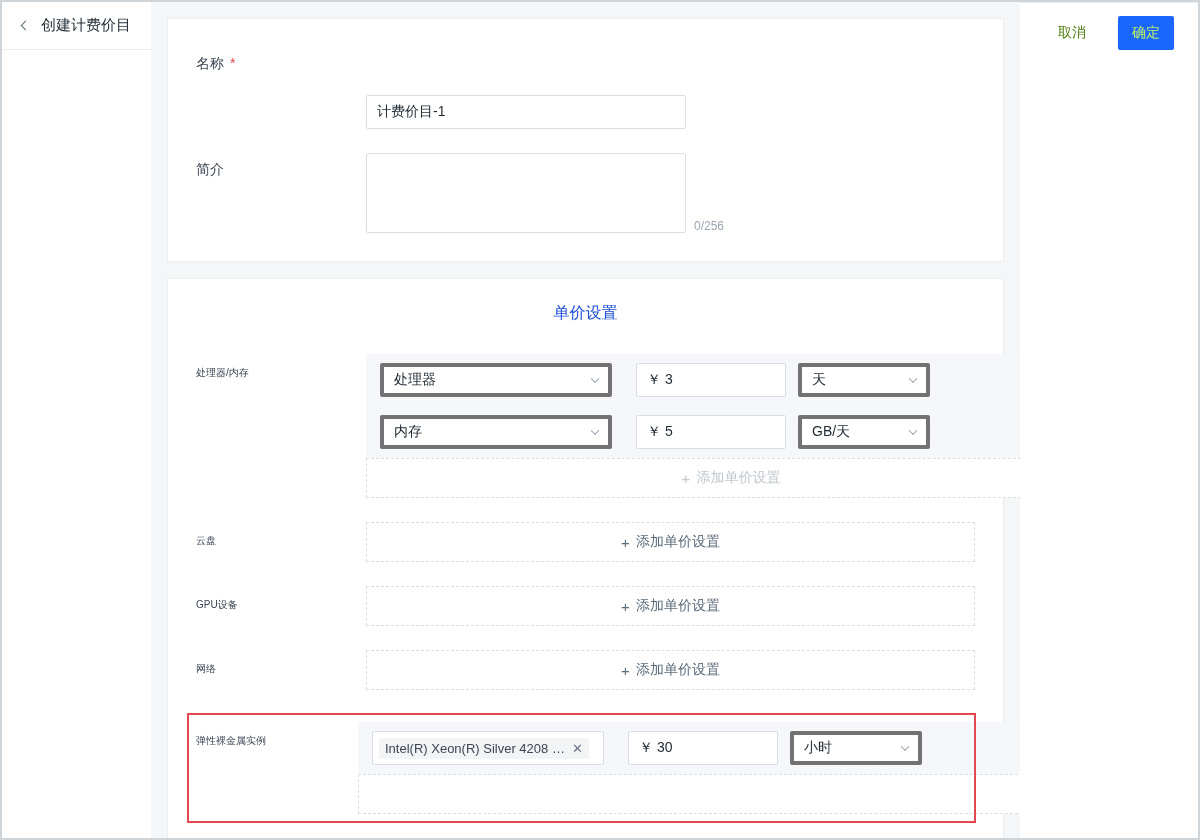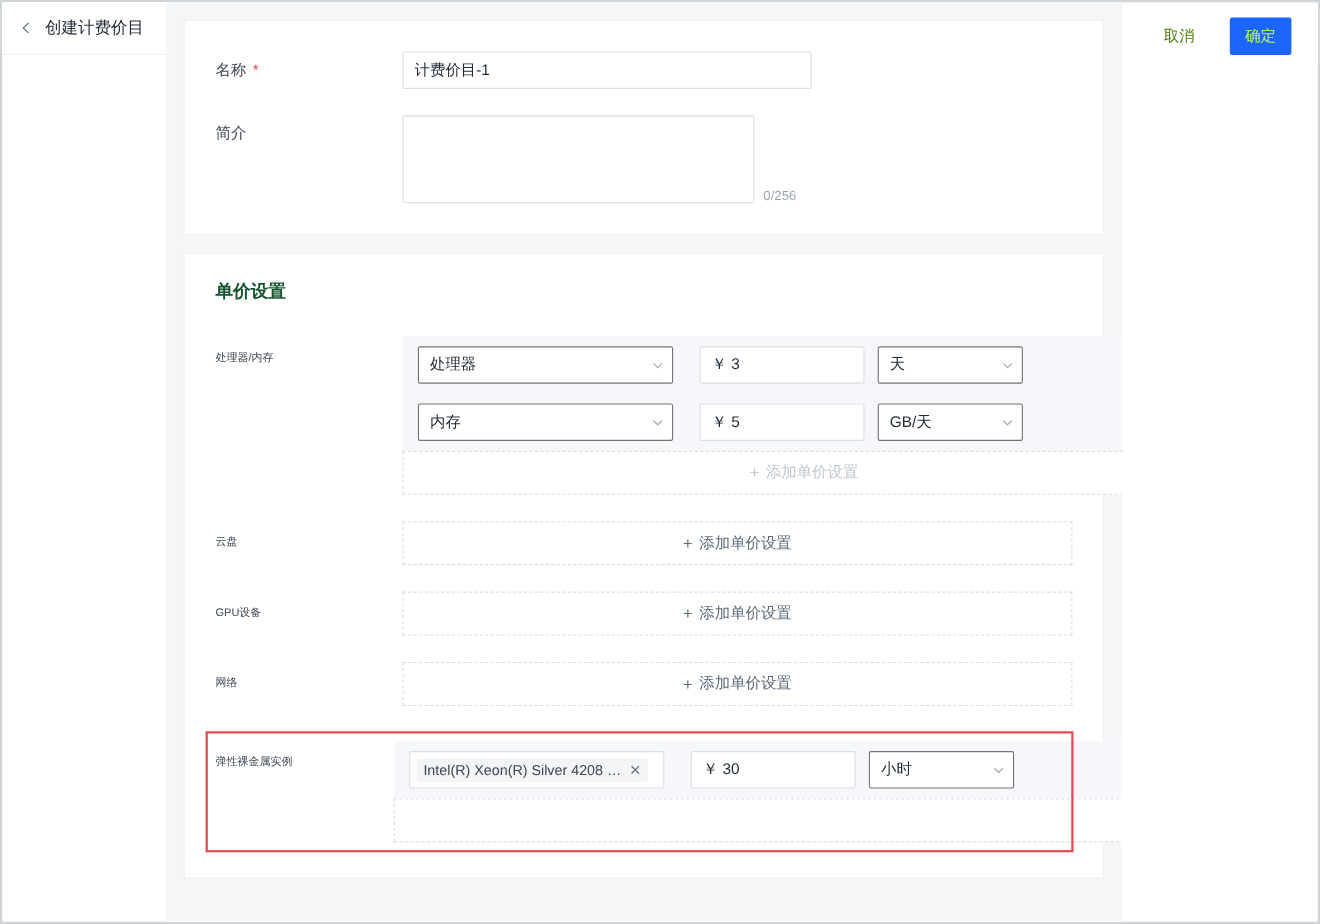--- a/index.html
+++ b/index.html
@@ -78,41 +78,42 @@
   .input {
     height: 34px;
     border: 1px solid #d9dee2;
     border-radius: 2px;
     padding: 0 10px;
     font-size: 14px;
     color: #1f2933;
     background: #fff;
     outline: none;
   }
-  .input.w320 { width: 372px; }
+  .input.w320 { width: 320px; margin-top: 48px; }
   .textarea {
     width: 320px;
     height: 80px;
     border: 1px solid #d9dee2;
     border-radius: 2px;
     padding: 8px 10px;
     font-size: 14px;
     resize: none;
     outline: none;
   }
   .char-count {
     font-size: 12px;
     color: #9aa5b1;
   }
   
   .section-title {
     font-size: 16px;
-    color: #14532d;
-    font-weight: 700;
+    color: #1d4ed8;
+    font-weight: 400;
     padding: 24px 28px 10px 28px;
+    text-align: center;
   }
   
   .price-block {
     padding: 0 28px 24px 28px;
   }
   .price-group {
     display: flex;
     align-items: flex-start;
     margin-top: 24px;
   }
@@ -134,21 +135,21 @@
     height: 52px;
     display: flex;
     align-items: center;
     padding: 0 14px;
     gap: 12px;
   }
   .gray-row + .gray-row { margin-top: 0; }
   .select {
     position: relative;
     height: 34px;
-    border: 1px solid #737373;
+    border: 4px solid #737373;
     border-radius: 2px;
     background: #fff;
     padding: 0 28px 0 10px;
     display: flex;
     align-items: center;
     font-size: 14px;
     color: #1f2933;
     cursor: pointer;
   }
   .select .caret {

